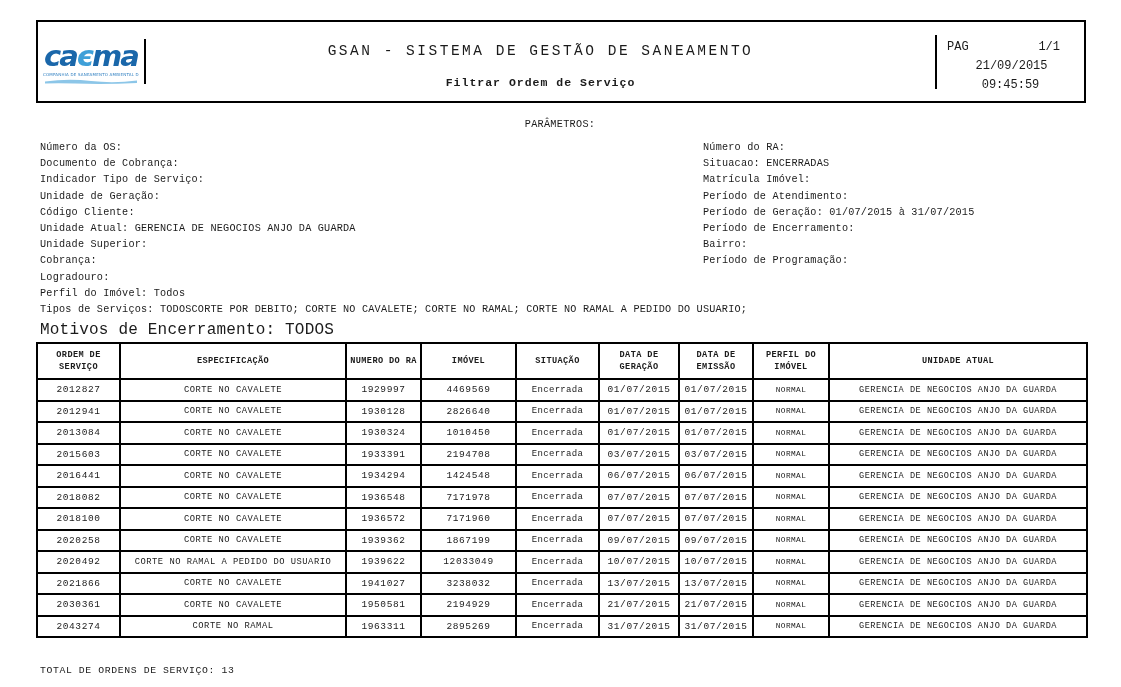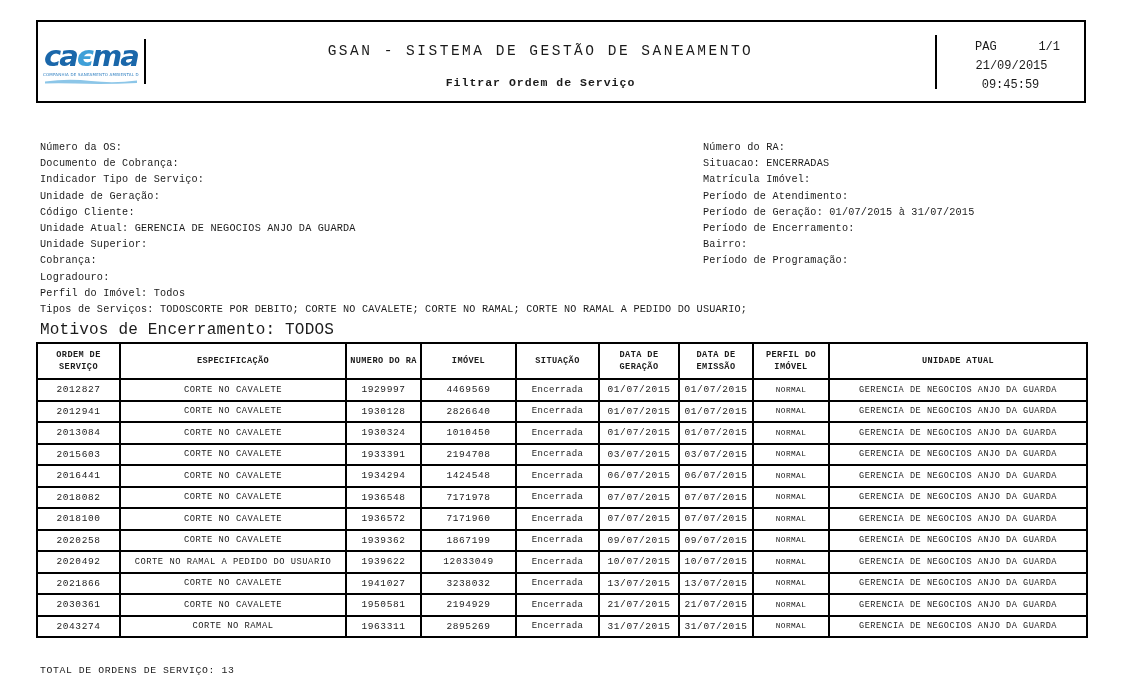--- a/index.html
+++ b/index.html
@@ -30,21 +30,21 @@
   .logo-caption {
     font-family:"DejaVu Sans","Liberation Sans",sans-serif;
     font-size:4px; color:#2f7fc1; white-space:nowrap; overflow:hidden;
     max-width:96px; margin-top:2px; letter-spacing:0.2px;
   }
   .logo-wave { margin-top:1px; display:block; }
   .title-cell { flex:1; border-right:2px solid #000; text-align:center; }
   .report-title { margin-top:8px; font-size:14.5px; letter-spacing:2.5px; white-space:nowrap; }
   .report-subtitle { margin-top:17px; font-size:11.5px; font-weight:bold; letter-spacing:1px; }
   .info-cell { width:147px; padding:9px 10px 0 10px; font-size:12px; line-height:19px; }
-  .info-row1 { display:flex; justify-content:space-between; padding-right:14px;margin-left:28px; }
+  .info-row1 { display:flex; justify-content:space-between; padding-right:14px; }
   .info-row2 { text-align:center; padding-left:2px; }
   .info-row3 { text-align:center; }
 
   
   .params-heading {
     position:absolute; top:119px; left:0; width:1120px; text-align:center;
     font-size:10.2px; letter-spacing:0.3px;
   }
   .params-left {
     position:absolute; left:40px; top:140px;
@@ -106,20 +106,21 @@
     <div class="info-cell">
       <div class="info-row1">
         <span>PAG</span>
         <span>1/1</span>
       </div>
       <div class="info-row2">21/09/2015</div>
       <div class="info-row3">09:45:59</div>
     </div>
   </div>
 
+  <div class="params-heading">PARÂMETROS:</div>
   <div class="params-left" id="params-left">
       <div>Número da OS:</div>
       <div>Documento de Cobrança:</div>
       <div>Indicador Tipo de Serviço:</div>
       <div>Unidade de Geração:</div>
       <div>Código Cliente:</div>
       <div>Unidade Atual: GERENCIA DE NEGOCIOS ANJO DA GUARDA</div>
       <div>Unidade Superior:</div>
       <div>Cobrança:</div>
       <div>Logradouro:</div>

